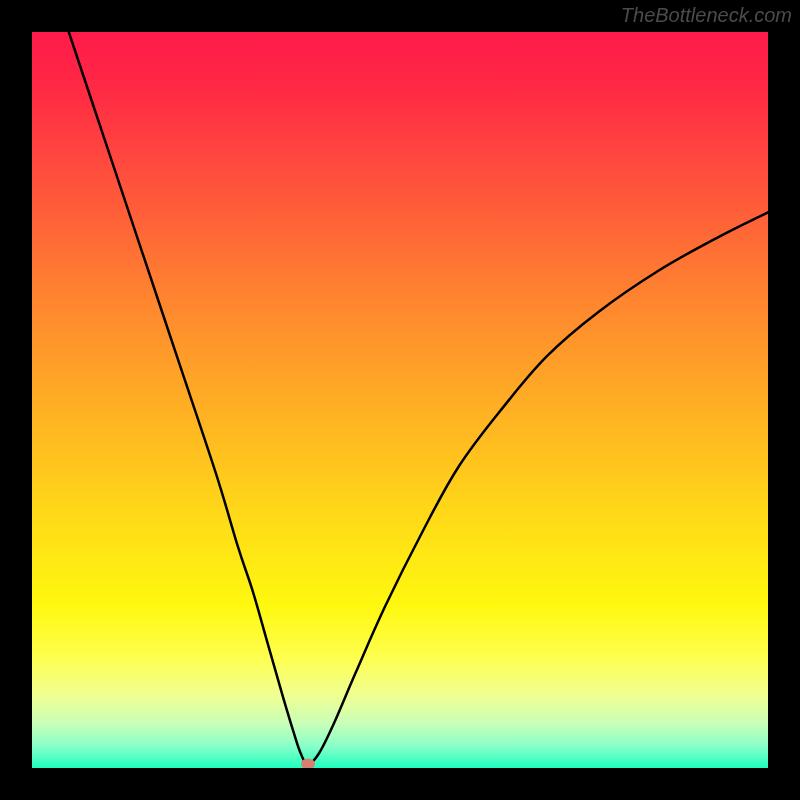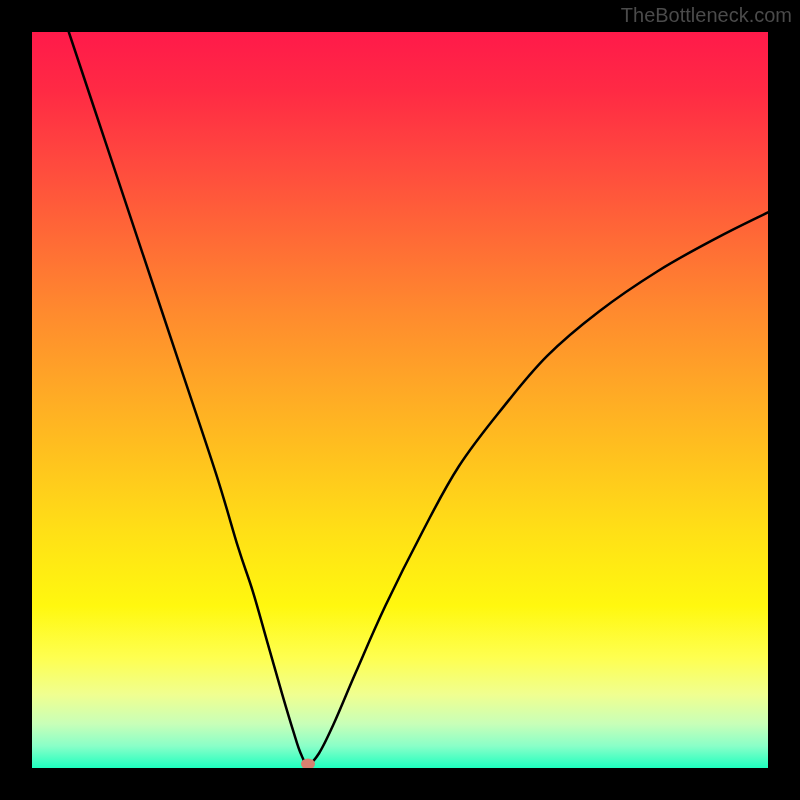--- a/index.html
+++ b/index.html
@@ -38,20 +38,21 @@
     position: absolute;
     top: 4px;
     right: 8px;
     font-family: Arial, Helvetica, sans-serif;
     font-size: 20px;
     font-weight: 400;
     color: #4b4b4b;
     letter-spacing: 0px;
     user-select: none;
     z-index: 10;
+    font-style: italic;
   }
   svg.curve {
     position: absolute;
     left: 0; top: 0;
     width: 100%;
     height: 100%;
   }
   .marker {
     position: absolute;
     width: 14px;

